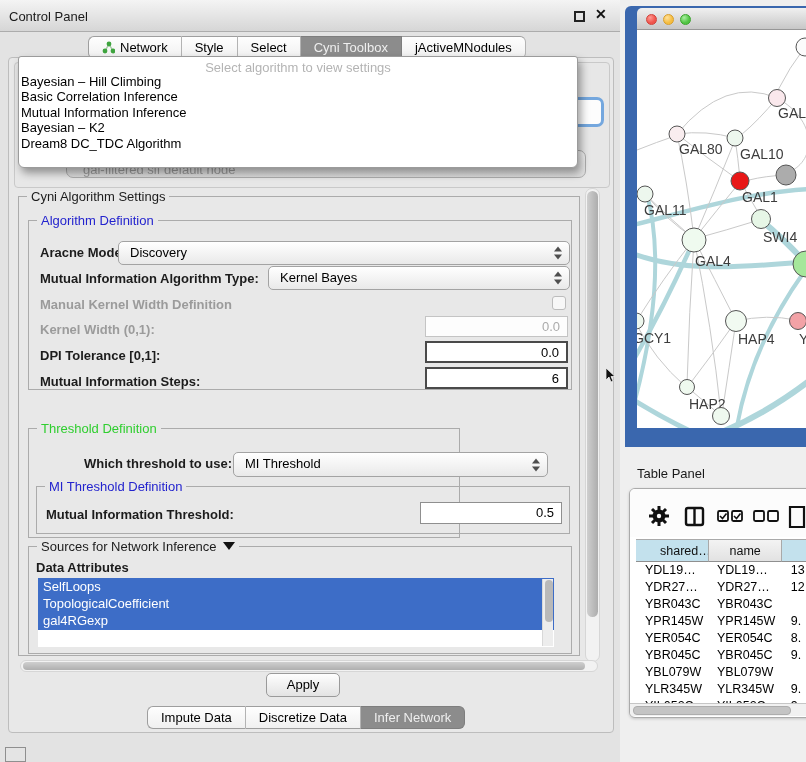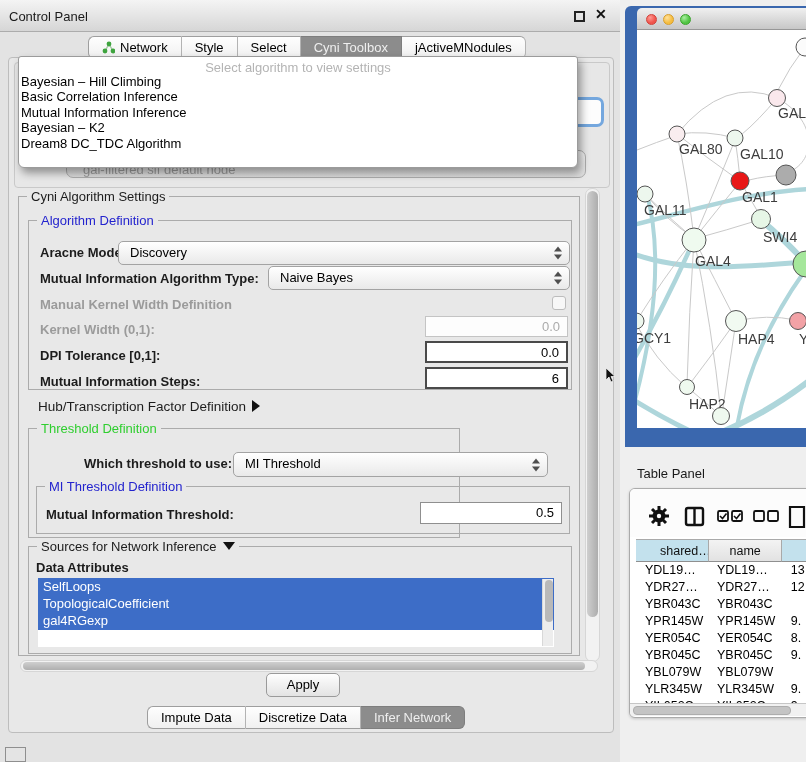--- a/index.html
+++ b/index.html
@@ -158,41 +158,38 @@
   <div class="group" style="left:28px; top:220px; width:544px; height:170px;">
     <span class="group-title gt-blue" style="background:#E8E8E8;">Algorithm Definition</span>
   </div>
   <span class="lbl" style="left:40px; top:245px;">Aracne Mode:</span>
   <div class="combo" style="left:118px; top:241px; width:452px; height:24px;">
     <span>Discovery</span>
     <span class="stepper"></span>
   </div>
   <span class="lbl" style="left:40px; top:271px;">Mutual Information Algorithm Type:</span>
   <div class="combo" style="left:268px; top:266px; width:302px; height:24px;">
-    <span>Naive Bayes</span>
+    <span>Kernel Bayes</span>
     <span class="stepper"></span>
   </div>
   <span class="lbl dim" style="left:40px; top:297px;">Manual Kernel Width Definition</span>
   <span class="checkbox" style="left:552px; top:296px;"></span>
   <span class="lbl dim" style="left:40px; top:322px;">Kernel Width (0,1):</span>
   <div class="field disabled" style="left:425px; top:316px; width:143px; height:21px;">
     <span>0.0</span>
   </div>
   <span class="lbl" style="left:40px; top:348px;">DPI Tolerance [0,1]:</span>
   <div class="field dark" style="left:425px; top:341px; width:143px; height:22px;">
     <span>0.0</span>
   </div>
   <span class="lbl" style="left:40px; top:374px;">Mutual Information Steps:</span>
   <div class="field dark" style="left:425px; top:367px; width:143px; height:22px;">
     <span>6</span>
   </div>
 
-  <span class="lbl plain" style="left:38px; top:399px; font-size:13.5px;">
-    <span>Hub/Transcription Factor Definition</span><span class="tri-right"></span>
-  </span>
 
   <div class="group" style="left:28px; top:428px; width:432px; height:110px;">
     <span class="group-title gt-green">Threshold Definition</span>
   </div>
   <span class="lbl" style="left:84px; top:456px;">Which threshold to use:</span>
   <div class="combo" style="left:233px; top:452px; width:315px; height:25px;">
     <span>MI Threshold</span>
     <span class="stepper"></span>
   </div>
   <div class="group" style="left:36px; top:486px; width:534px; height:48px;">

